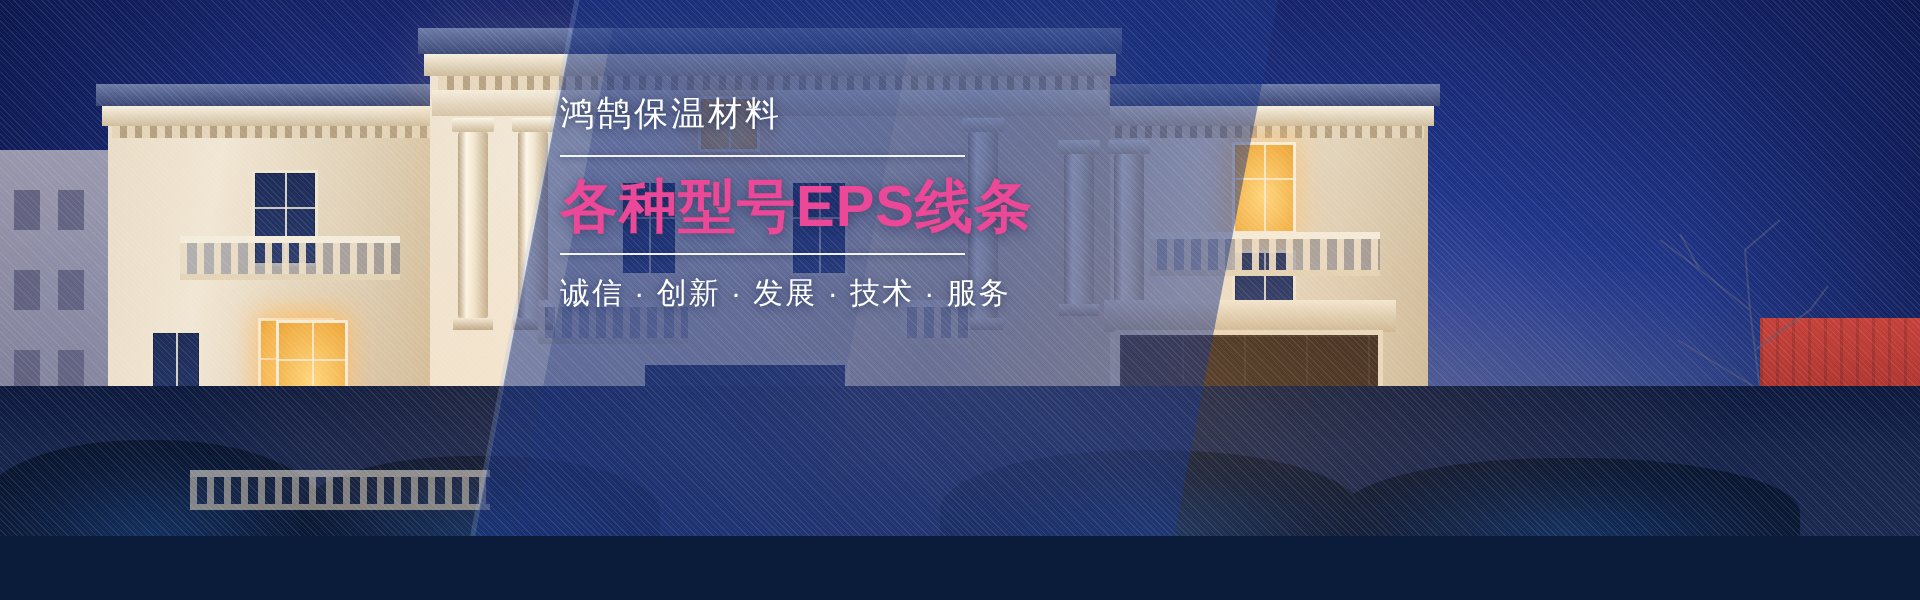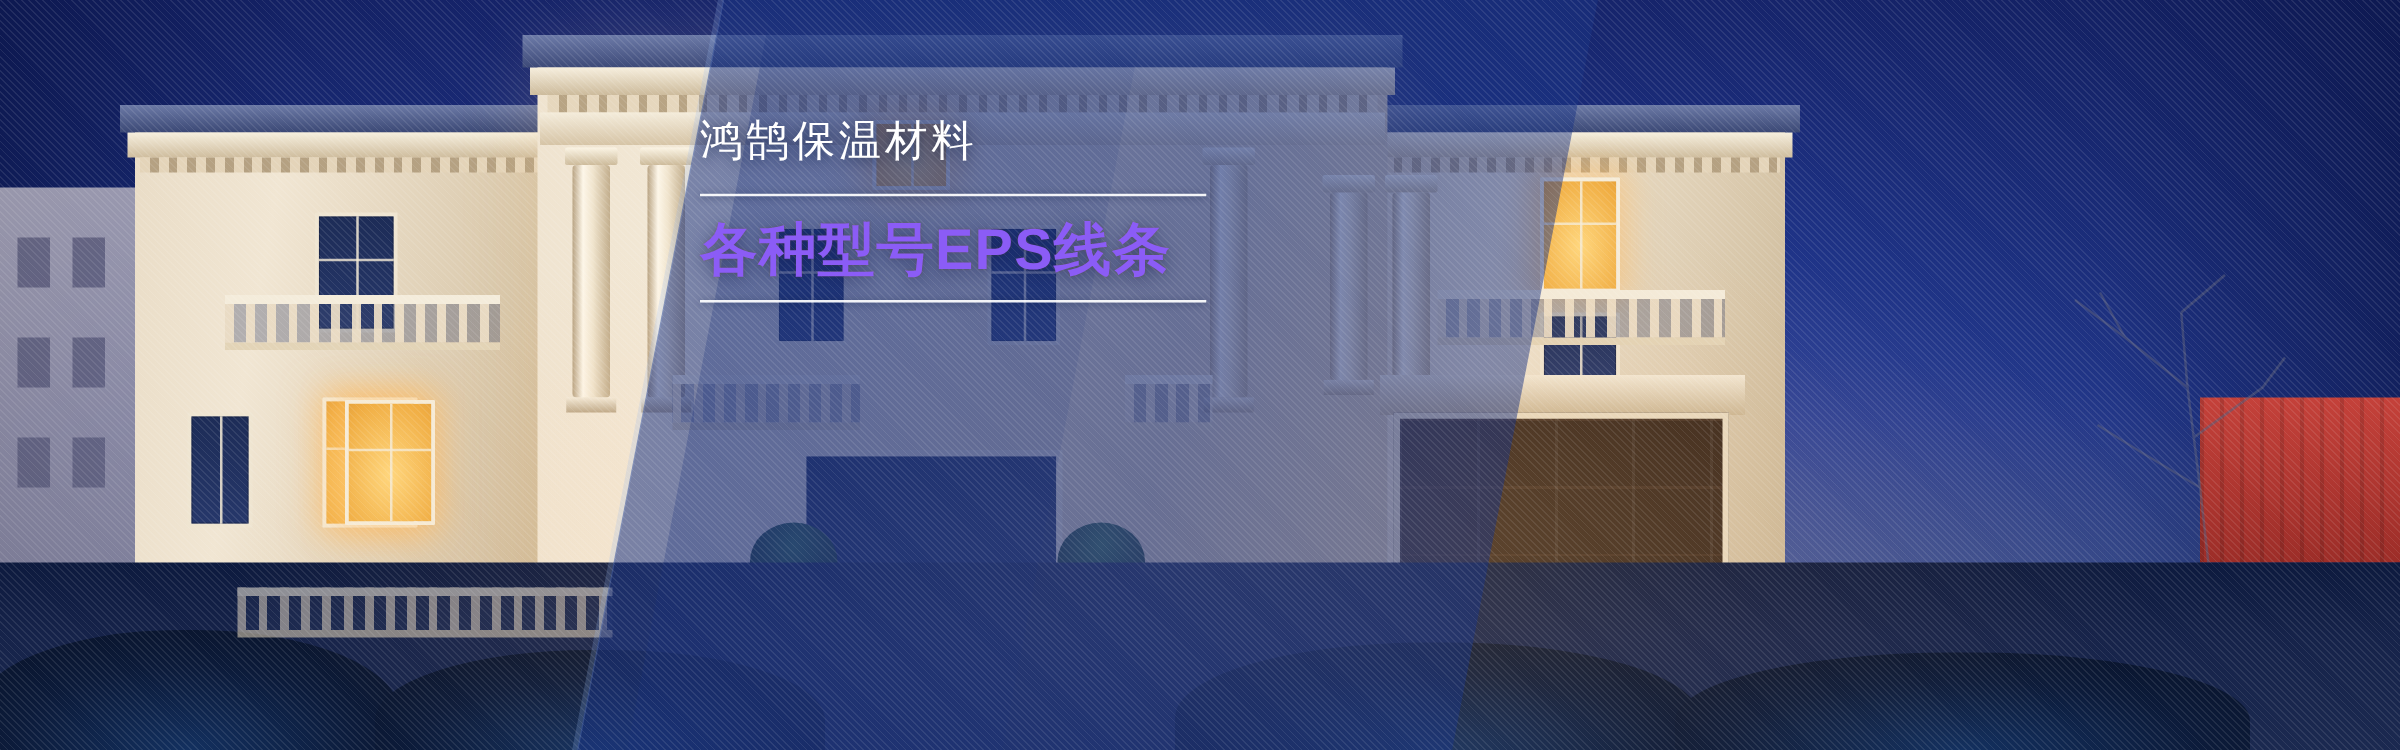--- a/index.html
+++ b/index.html
@@ -6,21 +6,21 @@
 
   html, body {
     width:1920px; height:600px;
     overflow:hidden;
     background:#0b1b3a;
     font-family:"Liberation Sans","DejaVu Sans",sans-serif;
   }
 
   .banner{
     position:relative;
-    width:1920px; height:600px;
+    width:1920px; height:536px;
     overflow:hidden;
   }
 
   
   .photo{ position:absolute; inset:0; }
 
   
   .sky{
     position:absolute; inset:0;
     background:
@@ -251,23 +251,23 @@
   }
   .rule{
     height:2px;
     background:rgba(255,255,255,.92);
     box-shadow:0 1px 6px rgba(0,20,60,.5);
   }
   .rule-top{ width:405px; margin:20px 0 18px; }
   .rule-bottom{ width:405px; margin:16px 0 18px; }
 
   .headline{
-    font-size:46px;
+    font-size:58px;
     font-weight:bold;
-    color:#8b5cf6;
+    color:#ec4899;
     letter-spacing:1px;
     line-height:1.08;
     text-shadow:
       0 0 2px rgba(120,80,0,.35),
       0 3px 14px rgba(20,30,80,.55);
     white-space:nowrap;
   }
   .headline + .headline{ margin-top:8px; }
 
   .tagline{
@@ -414,15 +414,16 @@
     <div class="slab slab-edge"></div>
   </div>
 
   <div class="hatch"></div>
 
   <div class="content">
     <div class="brand">鸿鹄保温材料</div>
     <div class="rule rule-top"></div>
     <div class="headline">各种型号EPS线条</div>
     <div class="rule rule-bottom"></div>
+    <div class="tagline">诚信 · 创新 · 发展 · 技术 · 服务</div>
   </div>
 
 </div>
 
 </body></html>

